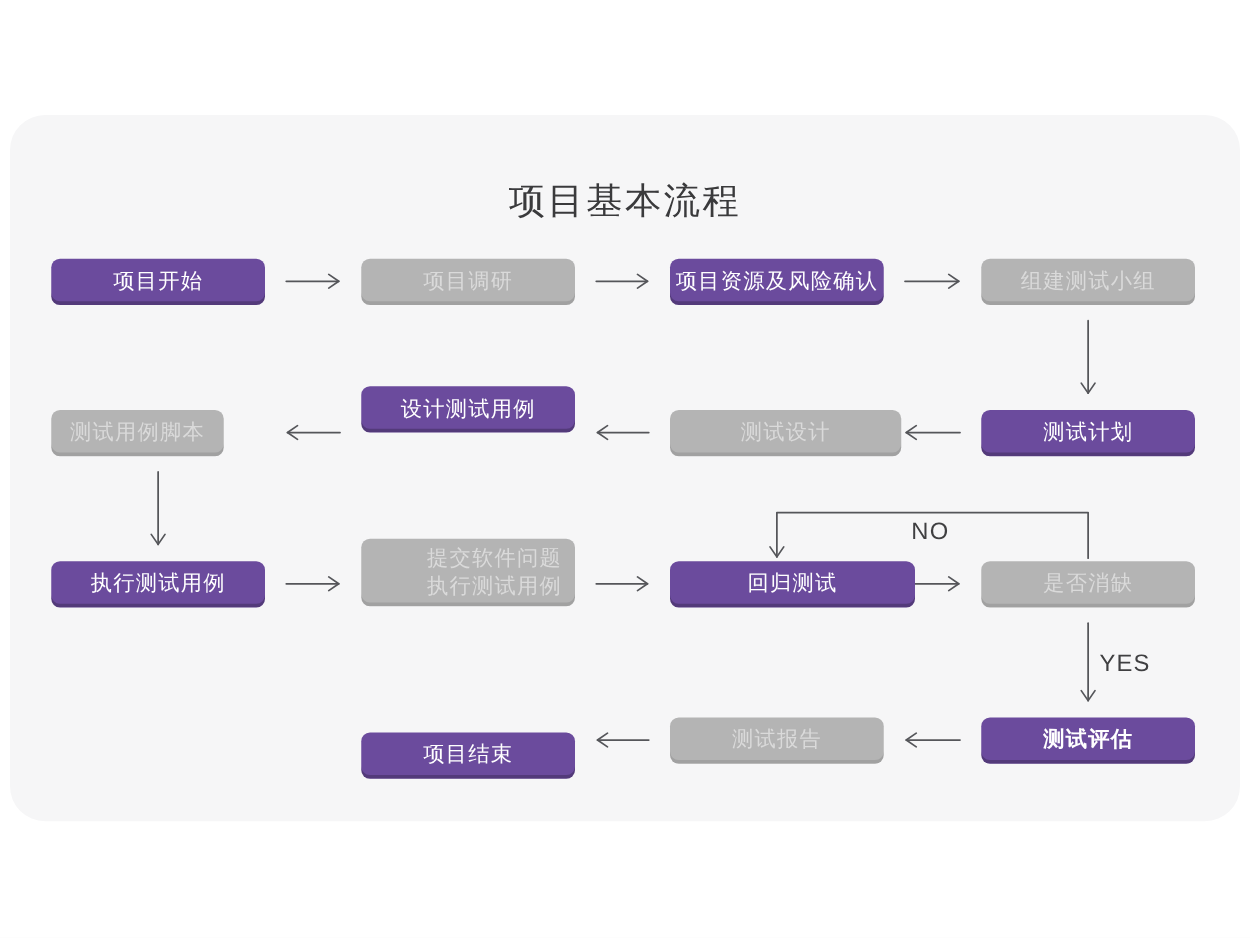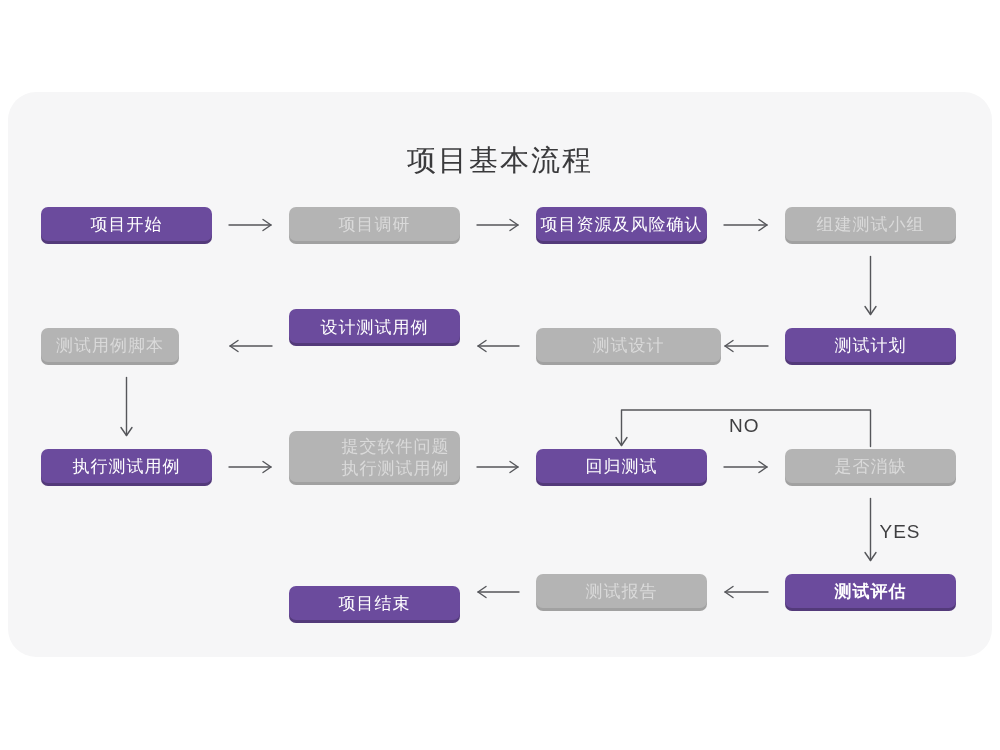--- a/index.html
+++ b/index.html
@@ -101,21 +101,21 @@
       <div class="node gray" style="left: 41px; top: 327.5px; width: 138px; height: 37px;">
         <span>测试用例脚本</span>
       </div>
       <div class="node purple" style="left: 41px; top: 448.5px; width: 171px; height: 37px;">
         <span>执行测试用例</span>
       </div>
       <div class="node gray" style="left: 289px; top: 431px; width: 171px; height: 54px; padding-left: 42px;">
         <span>提交软件问题</span>
         <span>执行测试用例</span>
       </div>
-      <div class="node purple" style="left: 536px; top: 448.5px; width: 171px; height: 37px;">
+      <div class="node purple" style="left: 536px; top: 448.5px; width: 196px; height: 37px;">
         <span>回归测试</span>
       </div>
       <div class="node gray" style="left: 785px; top: 448.5px; width: 171px; height: 37px;">
         <span>是否消缺</span>
       </div>
       <div class="node purple" style="left: 785px; top: 573.5px; width: 171px; height: 37px; font-weight: bold;">
         <span>测试评估</span>
       </div>
       <div class="node gray" style="left: 536px; top: 573.5px; width: 171px; height: 37px;">
         <span>测试报告</span>

